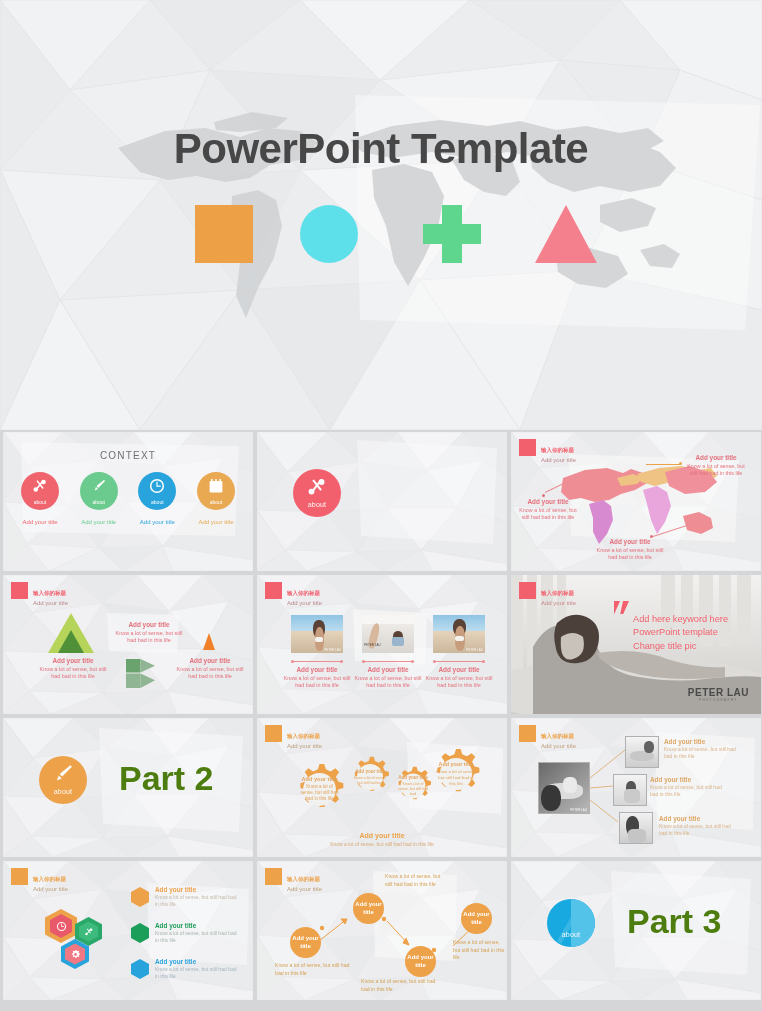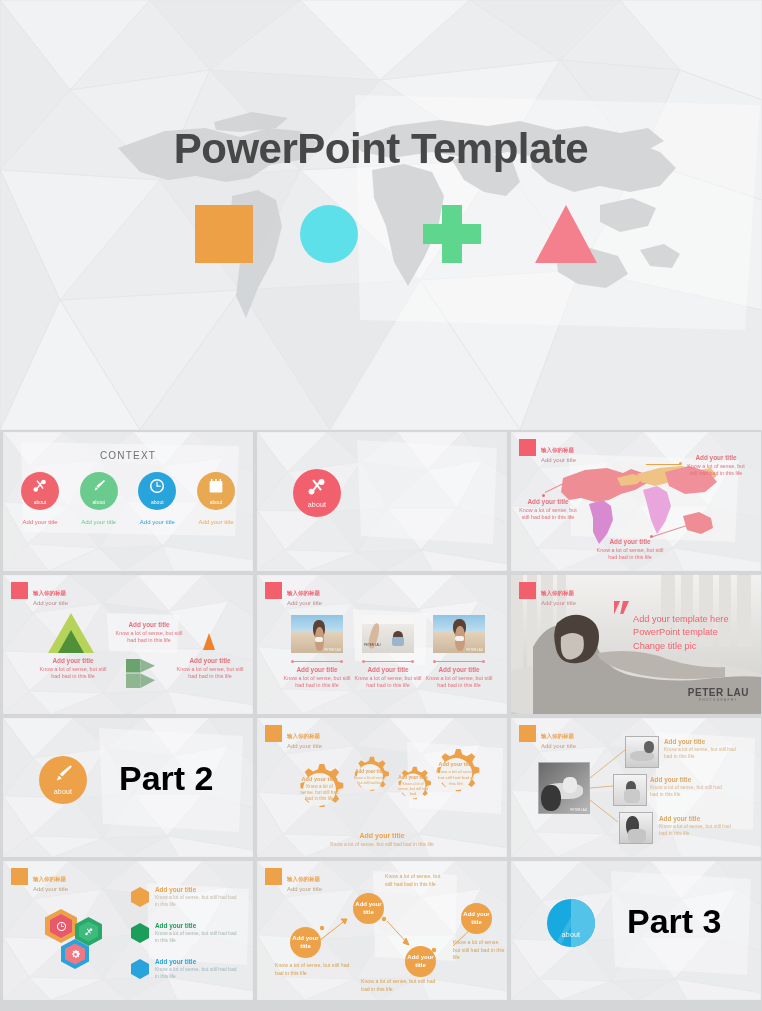--- a/index.html
+++ b/index.html
@@ -576,21 +576,21 @@
       </span>
     </div>
 
     <div class="qmark" style="left:103px;top:26px;">
       <svg width="16" height="14" viewBox="0 0 16 14">
           <polygon points="0,0 6,0 3,13 0,13" fill="#f2606e" transform="skewX(-12)"></polygon>
           <polygon points="9,0 15,0 12,13 9,13" fill="#f2606e" transform="skewX(-12)"></polygon>
         </svg>
     </div>
     <div class="qtext" style="left:122px;top:38px;width:122px;">
-      <div>Add your template here</div>
+      <div>Add here keyword here</div>
       <div>PowerPoint template</div>
       <div>Change title pic</div>
     </div>
 
     <div class="peter">
       <div class="nm">PETER LAU</div>
       <div class="sub">PHOTOGRAPHY</div>
     </div>
   </div>
 
@@ -622,21 +622,21 @@
     </div>
     <div class="part-circle" style="left:36px;top:38px;width:48px;height:48px;background:#eda24a;">
       <span class="gly" style="width:24px;height:24px;">
         <svg viewBox="0 0 24 24">
             <path d="M19.4 3.2l1.5 1.5-9.8 9.8-2.4-2.4z"></path>
             <path d="M7.8 13.6l2.9 2.9-4.8 2.1z"></path>
           </svg>
       </span>
       <span class="about">about</span>
     </div>
-    <div class="part-label" style="left:116px;top:41px;color:#000000;">Part 2</div>
+    <div class="part-label" style="left:116px;top:41px;color:#4d7c0f;">Part 2</div>
   </div>
 
   <div class="slide">
     <div class="poly">
       <svg viewBox="0 0 250 139" preserveAspectRatio="none">
         <rect width="250" height="139" fill="#ececee"></rect>
         <g stroke="#e5e6e8" stroke-width=".6">
           <polygon points="0,0 64,0 28,36" fill="#f2f3f4"></polygon>
           <polygon points="64,0 132,0 98,28" fill="#e8e9eb"></polygon>
           <polygon points="132,0 198,0 164,36" fill="#f4f4f6"></polygon>
@@ -981,16 +981,16 @@
     </div>
     <div class="part-circle" style="left:36px;top:38px;width:48px;height:48px;background:#17a9e0;overflow:hidden;">
       <span style="position:absolute;left:0;top:0;width:100%;height:100%;">
         <svg viewBox="0 0 48 48" style="width:100%;height:100%">
             <path d="M24 0 A24 24 0 0 1 24 48 L24 0 Z" fill="#54c3ea"></path>
             <path d="M10 42 L31 6 L35 9 L14 45 Z" fill="#54c3ea" opacity=".55"></path>
           </svg>
       </span>
       <span class="about">about</span>
     </div>
-    <div class="part-label" style="left:116px;top:41px;color:#000000;">Part 3</div>
+    <div class="part-label" style="left:116px;top:41px;color:#4d7c0f;">Part 3</div>
   </div>
 
 </div>
 
 </body></html>

